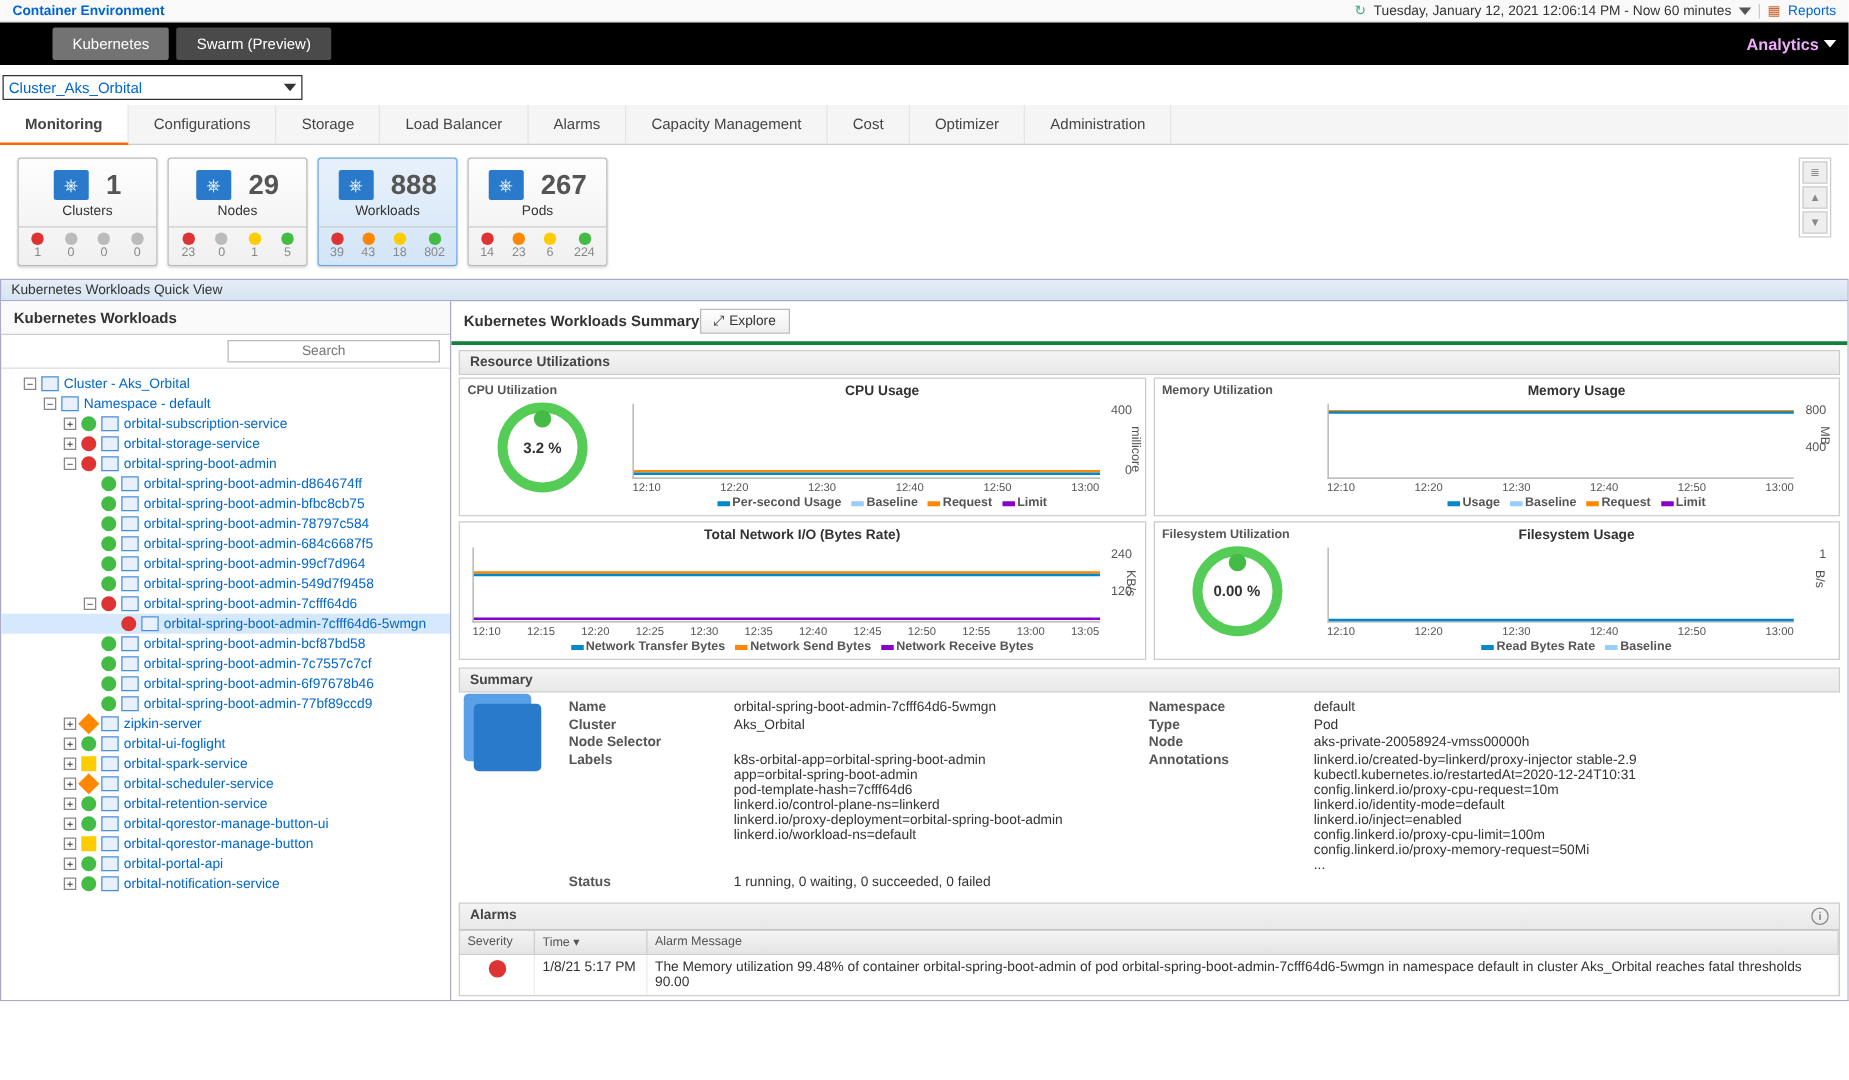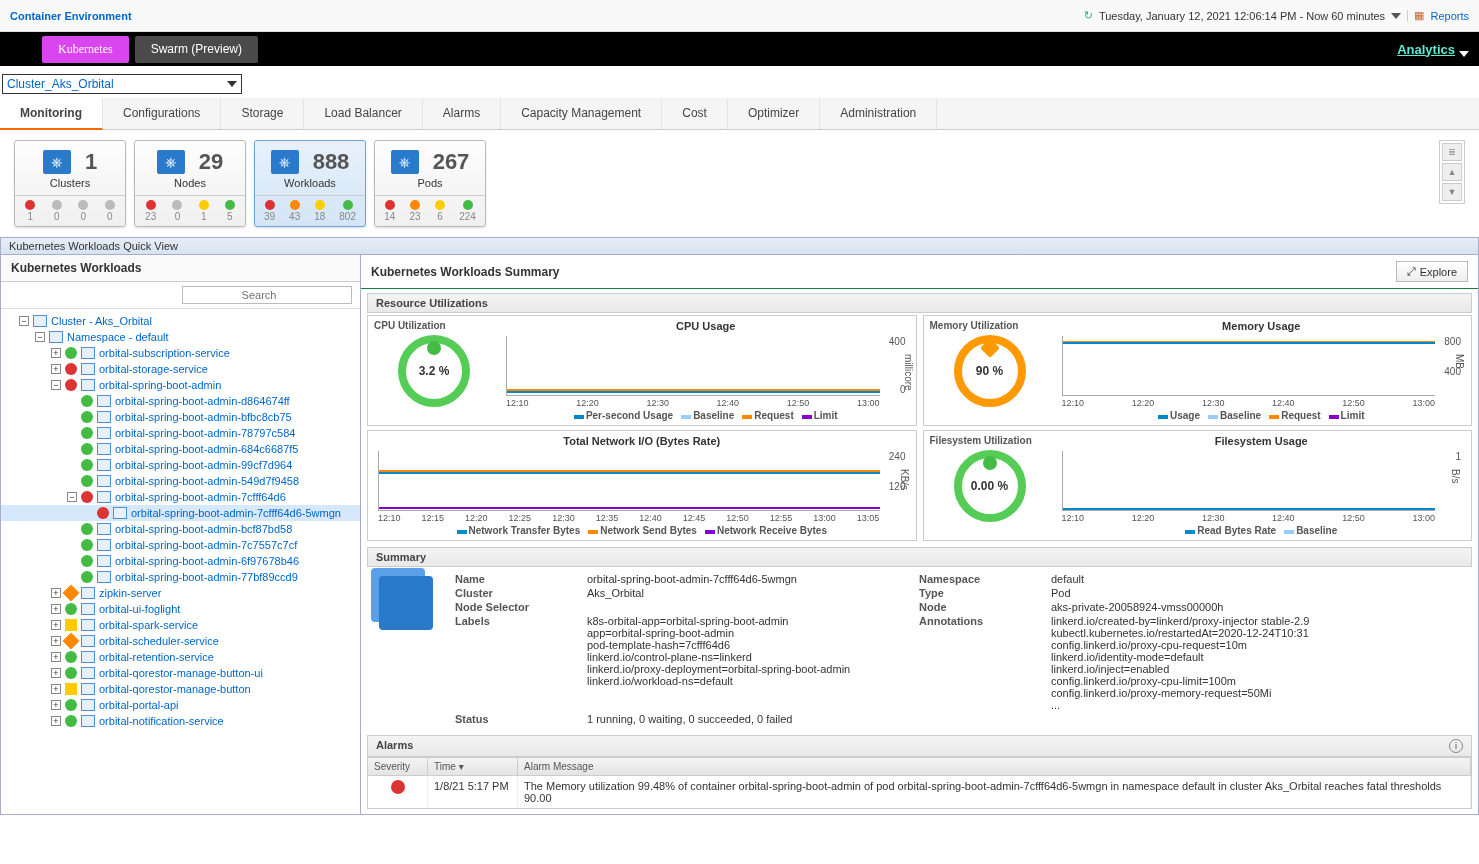--- a/index.html
+++ b/index.html
@@ -1,26 +1,26 @@
 <!DOCTYPE html>
 <html><head>
 <meta charset="utf-8">
 <style>
 * { box-sizing: border-box; margin: 0; padding: 0; font-family: Arial, sans-serif; }
 body { font-size: 11px; background: #fff; color: #333; }
-.topbar { display: flex; align-items: center; justify-content: space-between; padding: 2px 10px; background: #f9f9f9; border-bottom: 1px solid #ddd; height: 32px; }
+.topbar { display: flex; align-items: center; justify-content: space-between; padding: 2px 10px; background: #f9f9f9; border-bottom: 1px solid #ddd; height: 18px; }
 .topbar-left { color: #0066cc; font-weight: bold; }
 .topbar-right { display: flex; align-items: center; gap: 6px; color: #333; }
 .topbar-right a { color: #0066cc; text-decoration: none; }
 .blackbar { background: #000; display: flex; align-items: center; justify-content: space-between; height: 34px; padding: 0 10px; }
 .blackbar-tabs { display: flex; gap: 6px; padding-left: 32px; }
 .bb-tab { padding: 6px 16px; border-radius: 2px; color: #fff; cursor: pointer; font-size: 12px; }
-.bb-tab.active { background: #d946ef; font-family: Liberation Serif, serif; }
+.bb-tab.active { background: #737373; }
 .bb-tab.inactive { background: #4a4a4a; }
-.analytics { color: #5eead4; font-size: 13px; font-weight: bold; display: flex; align-items: flex-end; gap: 4px; text-decoration: underline; }
+.analytics { color: #f0abfc; font-size: 13px; font-weight: bold; display: flex; align-items: center; gap: 4px; }
 .cluster-row { padding: 8px 0 4px 0; }
 .cluster-select { margin-left: 2px; width: 240px; border: 1px solid #333; padding: 2px 4px; font-size: 12px; color: #0066cc; background: #fff; display: inline-flex; justify-content: space-between; align-items: center; }
 .subtabs { display: flex; border-bottom: 1px solid #ccc; background: #f5f5f5; }
 .subtab { padding: 8px 20px; font-size: 12px; cursor: pointer; color: #444; border-right: 1px solid #e5e5e5; }
 .subtab.active { background: #fff; font-weight: bold; border-bottom: 2px solid #f60; margin-bottom: -1px; }
 .cards-row { display: flex; gap: 8px; padding: 10px 14px; align-items: flex-start; }
 .card { border: 1px solid #bbb; border-radius: 3px; width: 112px; background: linear-gradient(#fdfdfd,#f0f0f0); box-shadow: 0 1px 2px rgba(0,0,0,.15); }
 .card.active { background: linear-gradient(#e8f1fb,#d3e5f7); border-color: #6aa4e0; }
 .card-top { display: flex; align-items: center; justify-content: center; gap: 14px; padding: 8px 6px 2px; }
 .card-top .num { font-size: 22px; font-weight: bold; color: #555; }
@@ -43,21 +43,21 @@
 .tree-node { display: flex; align-items: center; gap: 4px; padding: 2px 6px; white-space: nowrap; cursor: pointer; }
 .tree-node.selected { background: #d6e8fb; }
 .tree-node a { color: #0066cc; text-decoration: none; }
 .tree-toggle { width: 10px; height: 10px; border: 1px solid #888; font-size: 9px; line-height: 8px; text-align: center; color: #333; background: #fff; }
 .tree-toggle.leaf { border: none; background: none; }
 .ticon { width: 12px; height: 12px; display: inline-block; }
 .ticon.green { background: #4b4; border-radius: 50%; } .ticon.red { background: #d33; border-radius: 50%; } .ticon.orange { background: #f80; transform: rotate(45deg); } .ticon.yellow { background: #fc0; }
 .doc-icon { width: 14px; height: 12px; border: 1px solid #4a90d9; background: #e8f1fb; display: inline-block; }
 .indent-1 { padding-left: 18px; } .indent-2 { padding-left: 34px; } .indent-3 { padding-left: 50px; } .indent-4 { padding-left: 66px; } .indent-5 { padding-left: 82px; }
 .right-pane { flex: 1; display: flex; flex-direction: column; overflow: auto; }
-.rp-header { display: flex; justify-content: space-between; align-items: center; padding: 6px 10px; border-bottom: 1px solid #15803d; }
+.rp-header { display: flex; align-items: center; padding: 6px 10px; border-bottom: 3px solid #15803d; }
 .rp-title { font-weight: bold; font-size: 12px; }
 .explore-btn { border: 1px solid #bbb; padding: 3px 10px; background: linear-gradient(#fff,#eee); font-size: 11px; color: #333; display: flex; align-items: center; gap: 4px; }
 .section-bar { background: linear-gradient(#f4f4f4,#e8e8e8); border: 1px solid #ccc; padding: 3px 8px; font-size: 11px; font-weight: bold; margin: 4px 6px 0; color: #444; }
 .util-row { display: flex; gap: 6px; padding: 2px 6px; }
 .util-card { border: 1px solid #ccc; flex: 1; padding: 4px 6px; display: flex; gap: 8px; background: #fff; min-height: 110px; }
 .gauge-col { width: 120px; display: flex; flex-direction: column; align-items: center; }
 .gauge-title { font-size: 10px; font-weight: bold; color: #555; align-self: flex-start; }
 .gauge { width: 72px; height: 72px; border-radius: 50%; border: 8px solid #5c5; display: flex; align-items: center; justify-content: center; margin-top: 4px; font-weight: bold; font-size: 12px; color: #333; position: relative; }
 .gauge.orange { border-color: #f90; }
 .gauge .inner-dot { position: absolute; top: -2px; width: 14px; height: 14px; border-radius: 50%; background: #4b4; }
@@ -444,24 +444,20 @@
               <span><span class="lg-swatch" style="background:#08c"></span>Per-second Usage</span>
               <span><span class="lg-swatch" style="background:#9cf"></span>Baseline</span>
               <span><span class="lg-swatch" style="background:#f80"></span>Request</span>
               <span><span class="lg-swatch" style="background:#80c"></span>Limit</span>
             </div>
         </div>
       </div>
       <div class="util-card">
         <div class="gauge-col">
           <div class="gauge-title">Memory Utilization</div>
-          <div class="gauge orange">
-              <span class="inner-dot"></span>
-              <span>90 %</span>
-            </div>
         </div>
         <div class="chart-col">
           <div class="chart-title">Memory Usage</div>
           <div class="chart-area">
             <div class="ytick" style="top:0">800</div>
             <div class="ytick" style="top:50%">400</div>
             <div class="ytick" style="top:30%;right:-30px;writing-mode:vertical-rl">MB</div>
             <div class="chart-line" style="top:8%;background:#f80"></div>
             <div class="chart-line" style="top:10%;background:#08c"></div>
           </div>

